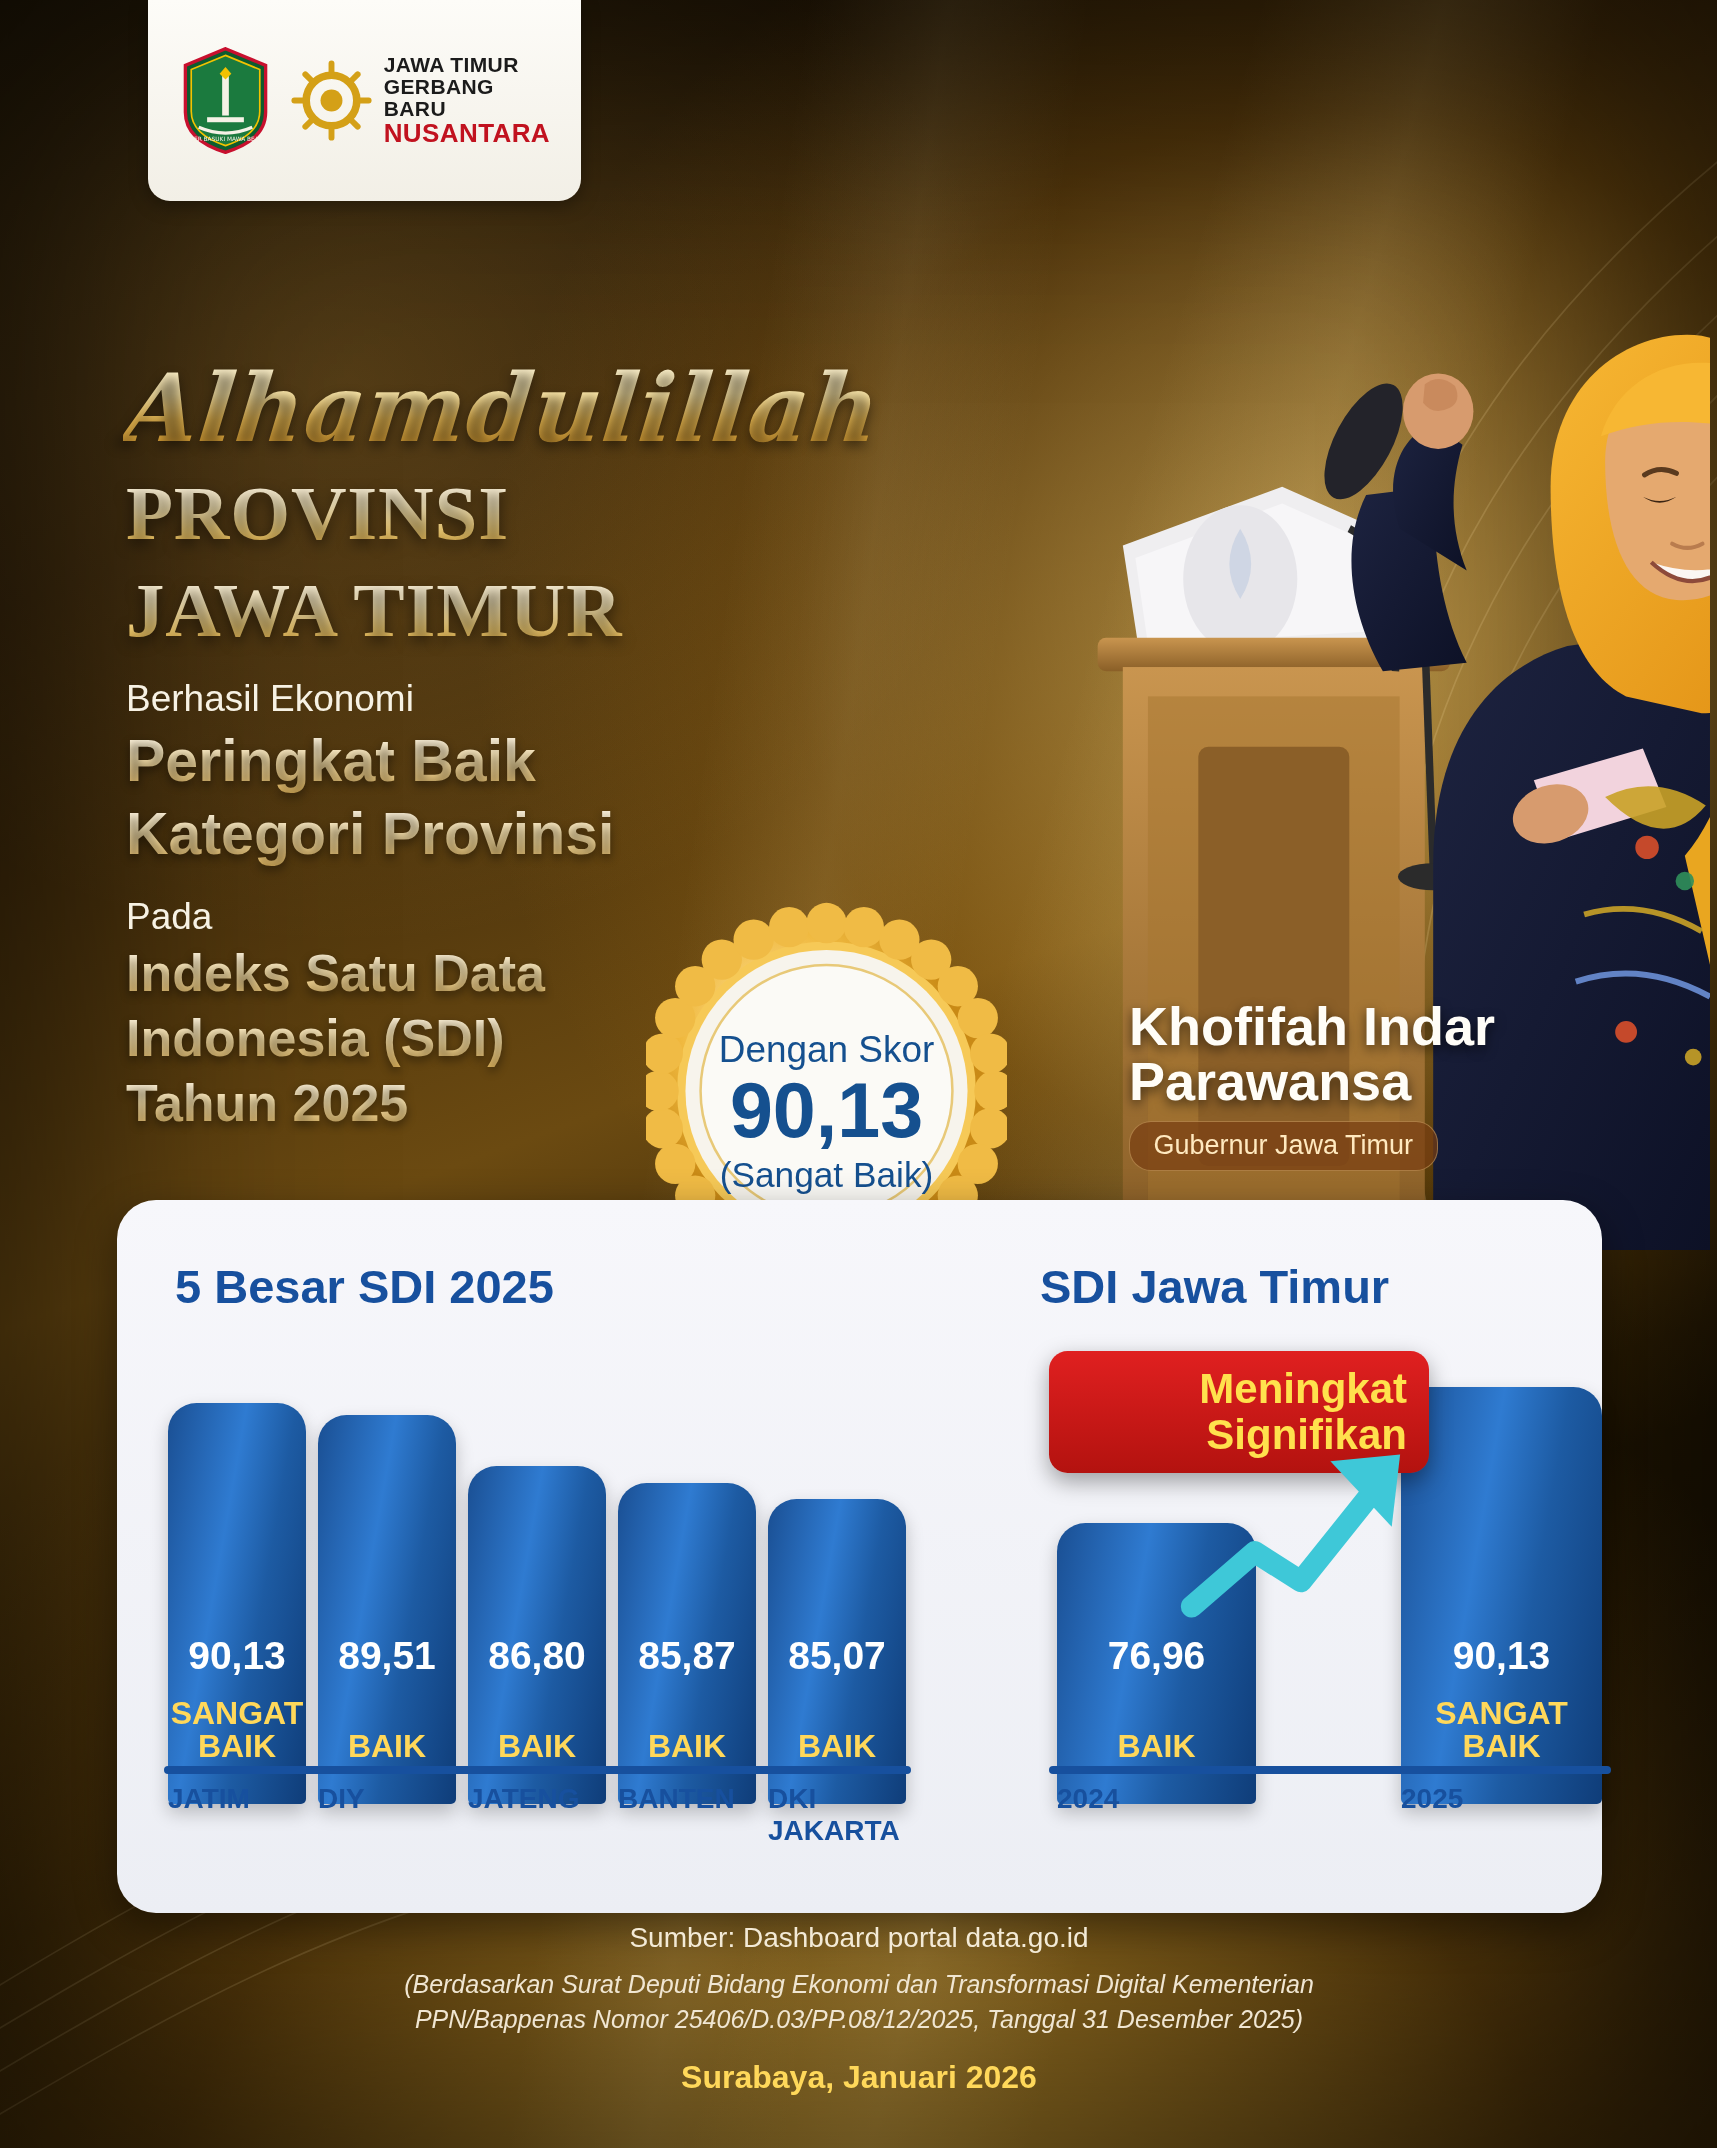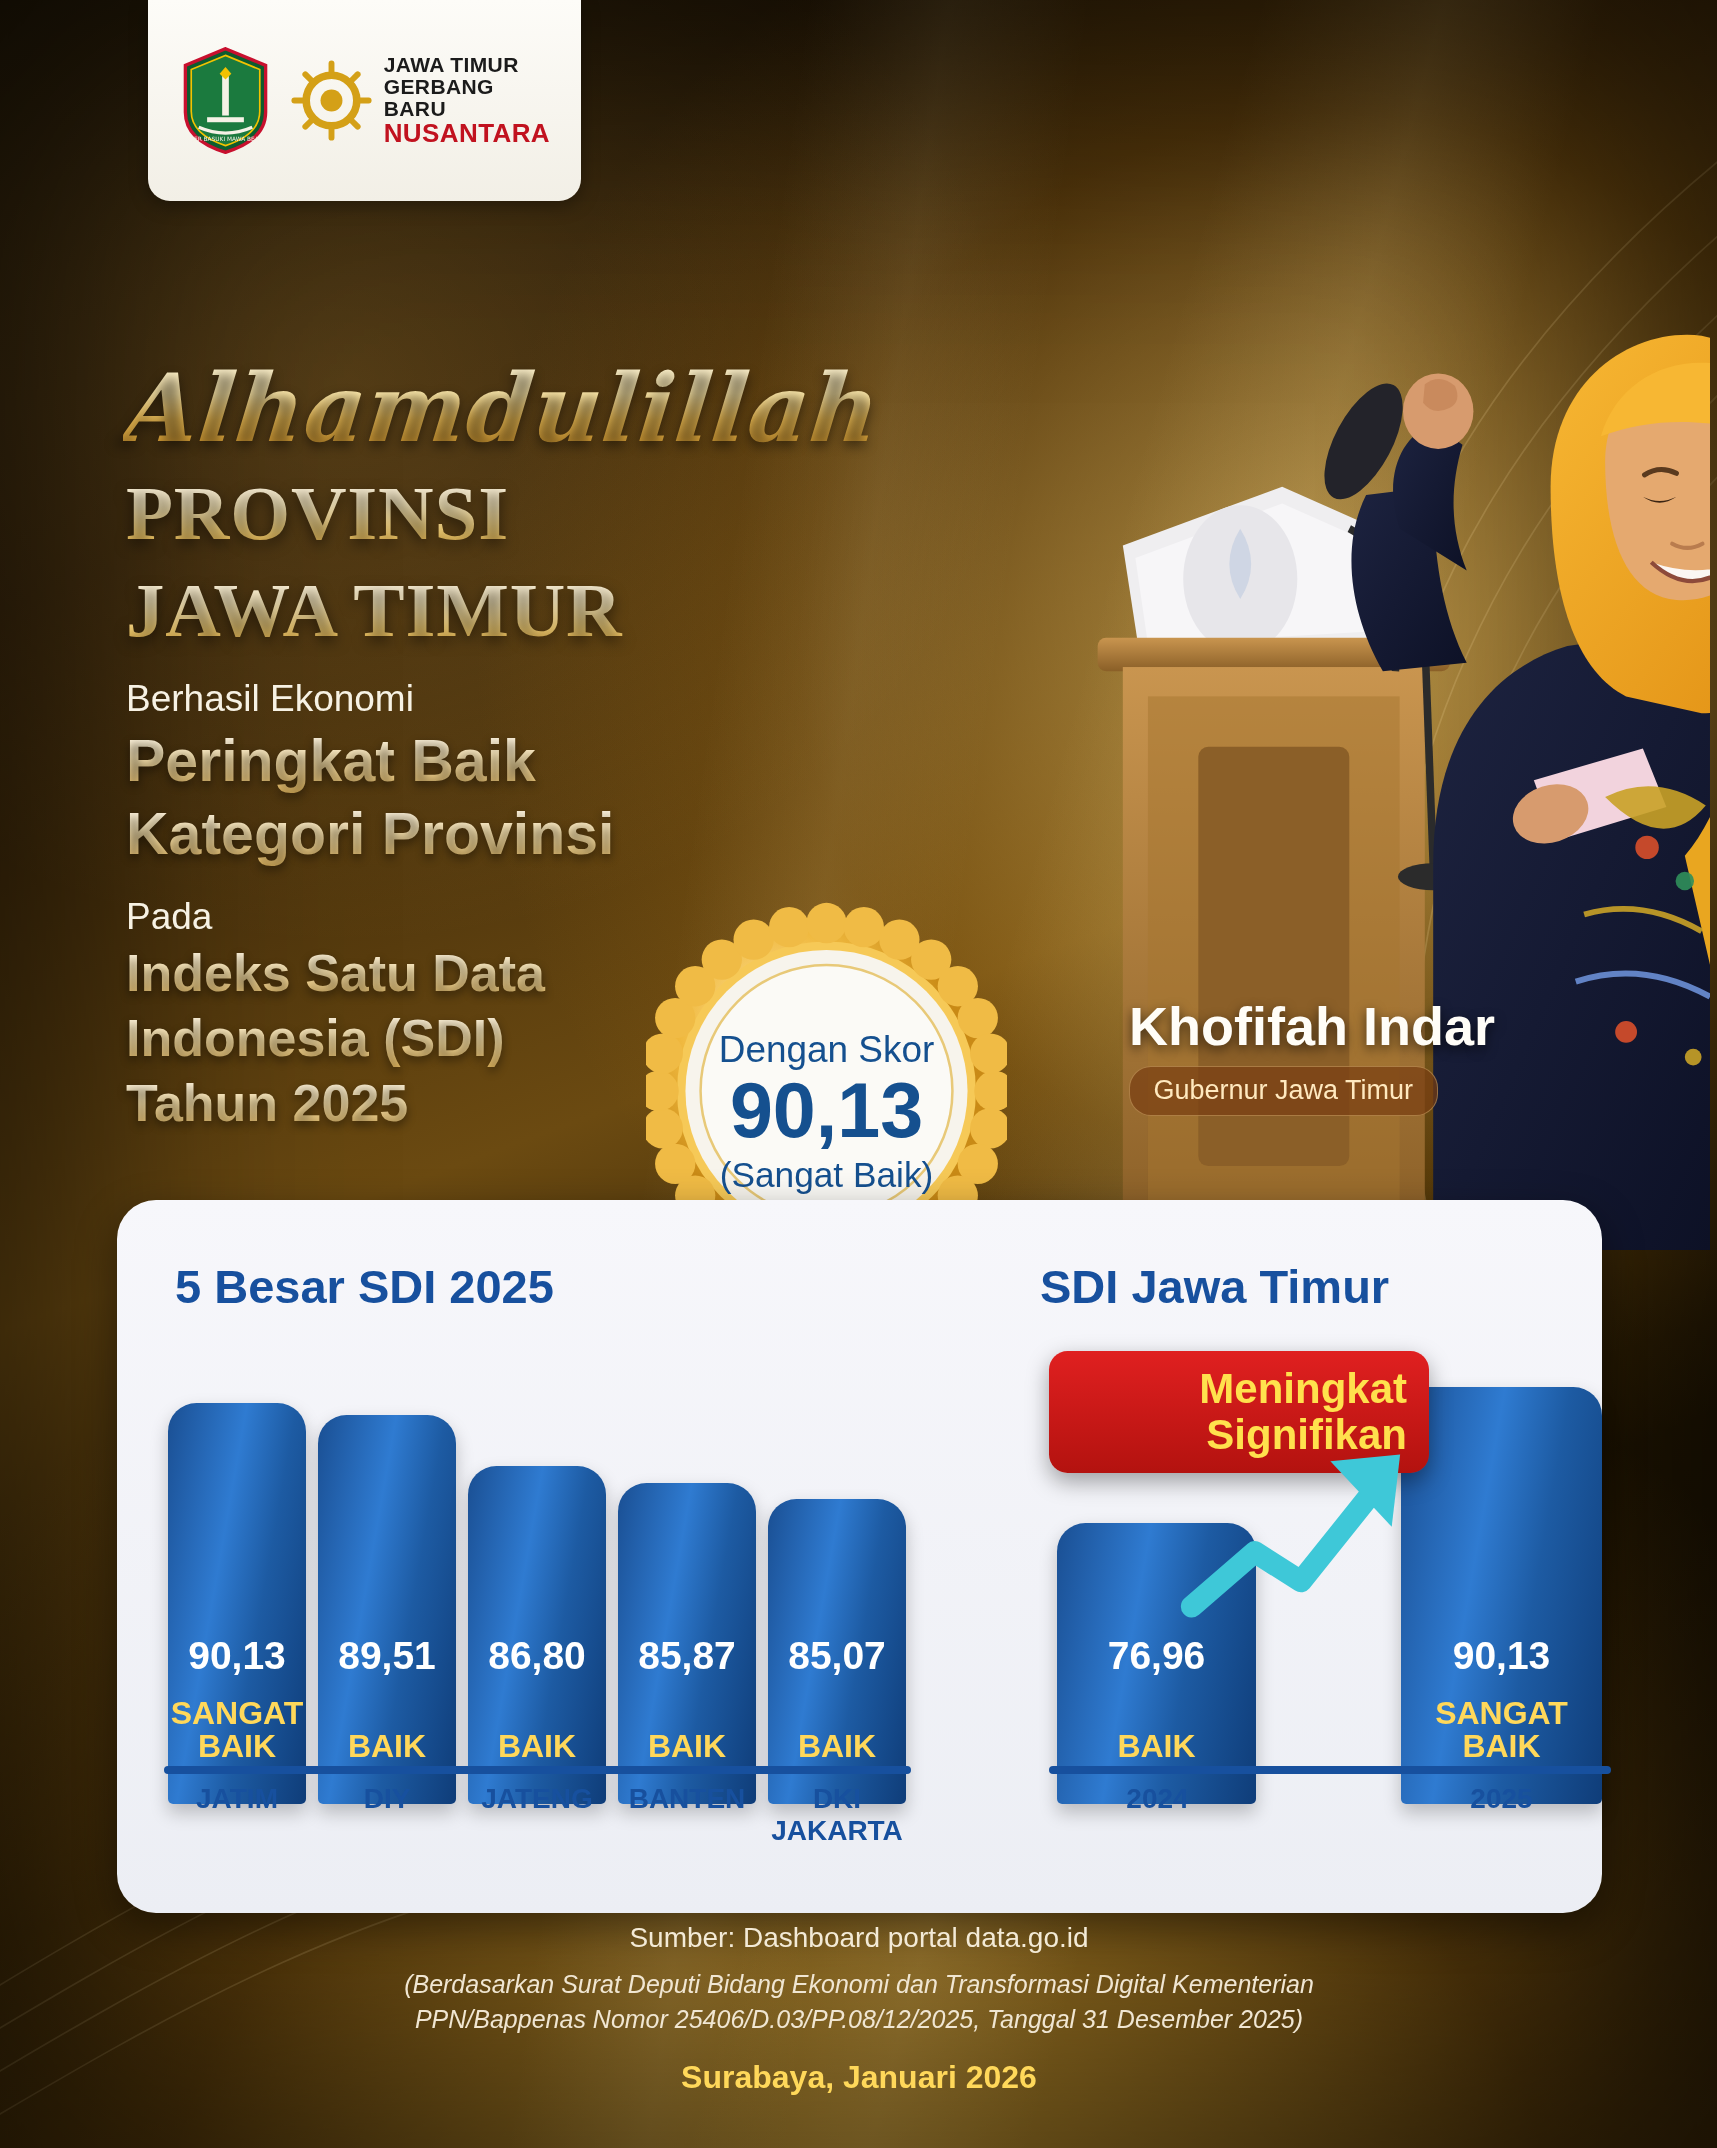--- a/index.html
+++ b/index.html
@@ -90,21 +90,21 @@
   .t-right{left:1040px;top:1259px;}
 
   
   .chart{position:absolute;}
   .bar{position:absolute;bottom:0;border-radius:28.5px 28.5px 5px 5px;
     box-shadow:0 8.4px 18.5px rgba(0,0,0,.22);}
   .bar.blue{background:linear-gradient(100deg,#1a4f93 0%,#2f7bd1 38%,#1d5ba3 62%,#0f3d79 100%);}
   .bar .val{position:absolute;left:0;right:0;text-align:center;color:#fff;font-weight:800;}
   .bar .cat{position:absolute;left:0;right:0;text-align:center;color:#ffd85a;font-weight:800;}
   .axis{position:absolute;height:7.6px;background:#17509e;border-radius:4.2px;}
-  .xlab{position:absolute;text-align:center;color:#17509e;font-size:28px;font-weight:700;line-height:1.15;}
+  .xlab{position:absolute;text-align:left;color:#17509e;font-size:28px;font-weight:700;line-height:1.15;}
 
   .badge-red{position:absolute;left:1049px;top:1351px;width:336px;padding:15px 22px;
     background:linear-gradient(180deg,#e02020,#b3120f);border-radius:18.5px;
     box-shadow:0 8.4px 22px rgba(0,0,0,.35);text-align:right;}
   .badge-red span{display:block;font-size:42px;font-weight:800;color:#ffe14d;line-height:1.1;}
 
   .arrow-svg{position:absolute;left:1175px;top:1426px;width:252px;height:210px;}
 
   
   .footer{position:absolute;left:0;right:0;top:1922px;text-align:center;}
@@ -260,20 +260,21 @@
   <div class="peringkat">Peringkat Baik</div>
   <div class="peringkat">Kategori Provinsi</div>
   <div class="pada">Pada</div>
   <div class="indeks">Indeks Satu Data</div>
   <div class="indeks">Indonesia (SDI)</div>
   <div class="indeks">Tahun 2025</div>
 </div>
 
 <div class="name-block">
   <div class="nm">Khofifah Indar</div>
+  <div class="nm">Parawansa</div>
   <div class="name-pill">Gubernur Jawa Timur</div>
 </div>
 
 <div class="medal">
   <svg viewBox="0 0 430 580" width="361" height="487">
     <defs>
       <linearGradient id="rib" x1="0" y1="0" x2="0" y2="1">
         <stop offset="0" stop-color="#e2553a"></stop>
           <stop offset="1" stop-color="#b8331d"></stop>
       </linearGradient>

